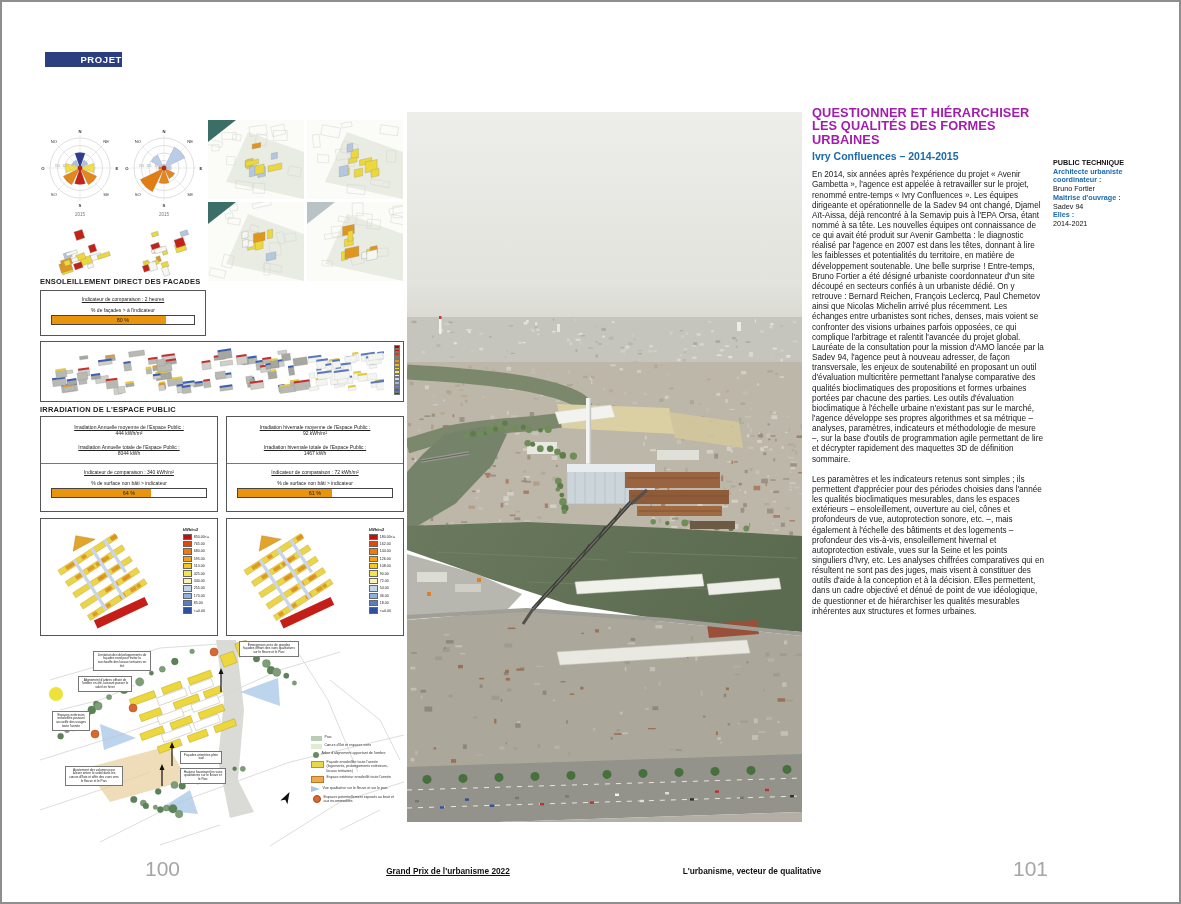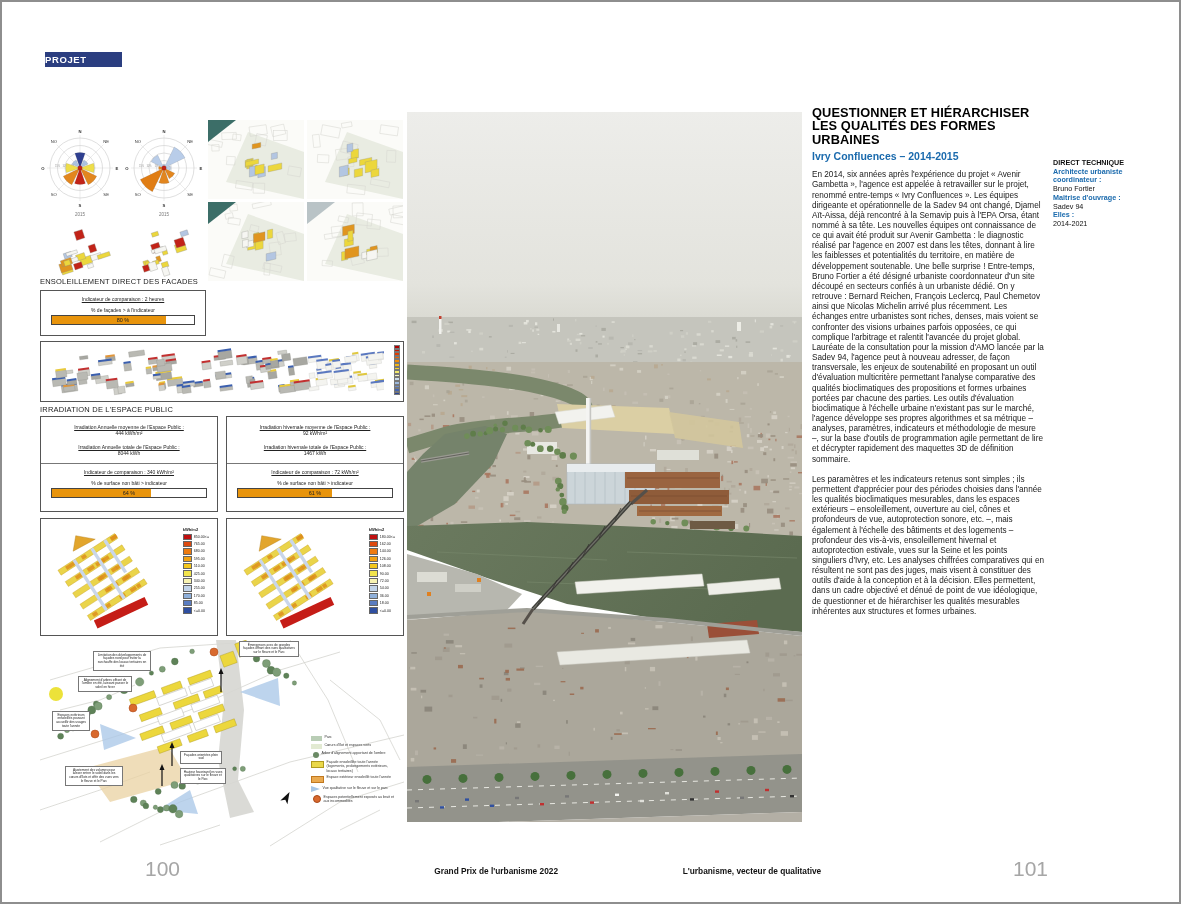--- a/index.html
+++ b/index.html
@@ -1,22 +1,22 @@
 <!DOCTYPE html>
 <html><head>
 <meta charset="utf-8">
 <style>
   html,body{margin:0;padding:0;background:#fff;}
   .page{position:relative;width:1181px;height:904px;background:#fff;border:2px solid #8e8e8e;
         box-sizing:border-box;font-family:"Liberation Sans",sans-serif;overflow:hidden;color:#1a1a1a;}
   
   .projet-tab{position:absolute;left:43px;top:50px;width:77px;height:15px;background:#2b3e80;color:#fff;
-        font-size:9.5px;font-weight:bold;letter-spacing:.6px;text-align:left;line-height:15px;}
+        font-size:9.5px;font-weight:bold;letter-spacing:.6px;text-align:right;line-height:15px;}
   
-  .diagram-heading{position:absolute;margin:0;font-size:7.5px;font-weight:normal;color:#222;letter-spacing:.2px;}
+  .diagram-heading{position:absolute;margin:0;font-size:7.5px;font-weight:bold;color:#222;letter-spacing:.2px;}
   .panel-box{position:absolute;border:1px solid #555;background:#fff;box-sizing:border-box;}
   .t5{font-size:5px;line-height:6px;color:#222;}
   .u{text-decoration:underline;}
   .bar{position:relative;height:8px;border:1px solid #444;background:#fff;margin:2px 10px 0;}
   .bar .fill{height:100%;background:#e8940c;}
   .bar .bar-val{position:absolute;top:0;left:0;right:0;text-align:center;font-size:5.5px;line-height:8px;color:#222;}
   
   .roses{position:absolute;left:36px;top:118px;width:176px;height:116px;}
   .rose{position:absolute;width:80px;height:104px;text-align:center;}
   .rose svg{display:block;}
@@ -59,32 +59,32 @@
   .sw-coeur{width:11px;height:5px;background:#e2ead2;}
   .sw-tree{width:6px;height:6px;border-radius:50%;background:#6a8a64;margin-left:2px;}
   .sw-fac{width:11px;height:5px;background:#ead84a;border:0.5px solid #b09a20;}
   .sw-ext{width:11px;height:5px;background:#eaaa50;border:0.5px solid #c07820;}
   .sw-vue{width:0;height:0;border-top:3px solid transparent;border-bottom:3px solid transparent;border-left:9px solid #a6c6e6;}
   .sw-bruit{width:6px;height:6px;border-radius:50%;background:#d8692e;border:0.5px solid #a84818;margin-left:2px;}
   
   .photo{position:absolute;left:405px;top:110px;width:395px;height:710px;margin:0;overflow:hidden;}
   
   .article{position:absolute;left:810px;top:104px;width:232px;}
-  .article h1{margin:0;font-size:12.8px;line-height:13.4px;color:#000000;white-space:pre-line;letter-spacing:.1px;}
+  .article h1{margin:0;font-size:12.8px;line-height:13.4px;color:#a21caf;white-space:pre-line;letter-spacing:.1px;}
   .article h2{margin:4px 0 8px;font-size:10.5px;color:#1a6aad;}
   .article p{margin:6px 0 10px;font-size:8.2px;line-height:10.15px;color:#1a1a1a;}
   
   .fiche{position:absolute;left:1051px;top:157px;width:113px;font-size:7.2px;line-height:8.7px;color:#111;}
   .fiche-h{font-weight:bold;}
   .fiche .lbl{color:#1a6aad;font-weight:bold;}
   
   .pageno{position:absolute;font-size:21px;color:#a6a6a6;}
   .f-left{left:143px;top:855px;}
   .f-right{left:1011px;top:855px;}
-  .f-book{position:absolute;left:336px;top:864px;width:220px;text-align:right;font-size:8.3px;font-weight:bold;color:#111;}
+  .f-book{position:absolute;left:336px;top:864px;width:220px;text-align:center;font-size:8.3px;font-weight:bold;color:#111;text-decoration:underline;}
   .f-sec{position:absolute;left:640px;top:864px;width:220px;text-align:center;font-size:8.3px;font-weight:bold;color:#111;}
 </style>
 </head>
 <body>
 
 <div class="page">
 
   <div class="projet-tab">PROJET</div>
 
   <div class="roses">
@@ -1664,21 +1664,21 @@
   <article class="article">
     <h1>QUESTIONNER ET HIÉRARCHISER
 LES QUALITÉS DES FORMES
 URBAINES</h1>
     <h2>Ivry Confluences – 2014-2015</h2>
     <p>En 2014, six années après l'expérience du projet « Avenir Gambetta », l'agence est appelée à retravailler sur le projet, renommé entre-temps « Ivry Confluences ». Les équipes dirigeante et opérationnelle de la Sadev 94 ont changé, Djamel Aït-Aissa, déjà rencontré à la Semavip puis à l'EPA Orsa, étant nommé à sa tête. Les nouvelles équipes ont connaissance de ce qui avait été produit sur Avenir Gambetta : le diagnostic réalisé par l'agence en 2007 est dans les têtes, donnant à lire les faiblesses et potentialités du territoire, en matière de développement soutenable. Une belle surprise ! Entre-temps, Bruno Fortier a été désigné urbaniste coordonnateur d'un site découpé en secteurs confiés à un urbaniste dédié. On y retrouve : Bernard Reichen, François Leclercq, Paul Chemetov ainsi que Nicolas Michelin arrivé plus récemment. Les échanges entre urbanistes sont riches, denses, mais voient se confronter des visions urbaines parfois opposées, ce qui complique l'arbitrage et ralentit l'avancée du projet global. Lauréate de la consultation pour la mission d'AMO lancée par la Sadev 94, l'agence peut à nouveau adresser, de façon transversale, les enjeux de soutenabilité en proposant un outil d'évaluation multicritère permettant l'analyse comparative des qualités bioclimatiques des propositions et formes urbaines portées par chacune des parties. Les outils d'évaluation bioclimatique à l'échelle urbaine n'existant pas sur le marché, l'agence développe ses propres algorithmes et sa métrique – analyses, paramètres, indicateurs et méthodologie de mesure –, sur la base d'outils de programmation agile permettant de lire et décrypter rapidement des maquettes 3D de définition sommaire.</p>
     <p>Les paramètres et les indicateurs retenus sont simples ; ils permettent d'apprécier pour des périodes choisies dans l'année les qualités bioclimatiques mesurables, dans les espaces extérieurs – ensoleillement, ouverture au ciel, cônes et profondeurs de vue, autoprotection sonore, etc. –, mais également à l'échelle des bâtiments et des logements – profondeur des vis-à-vis, ensoleillement hivernal et autoprotection estivale, vues sur la Seine et les points singuliers d'Ivry, etc. Les analyses chiffrées comparatives qui en résultent ne sont pas des juges, mais visent à constituer des outils d'aide à la conception et à la décision. Elles permettent, dans un cadre objectivé et dénué de point de vue idéologique, de questionner et de hiérarchiser les qualités mesurables inhérentes aux structures et formes urbaines.</p>
   </article>
 
   <aside class="fiche">
-    <div class="fiche-h">DIRECT TECHNIQUE</div>
+    <div class="fiche-h">PUBLIC TECHNIQUE</div>
     <div>
       <div class="lbl">Architecte urbaniste coordinateur :</div>
       <div>Bruno Fortier</div>
     </div>
     <div>
       <div class="lbl">Maîtrise d'ouvrage :</div>
       <div>Sadev 94</div>
     </div>
     <div>
       <div class="lbl">Elles :</div>

